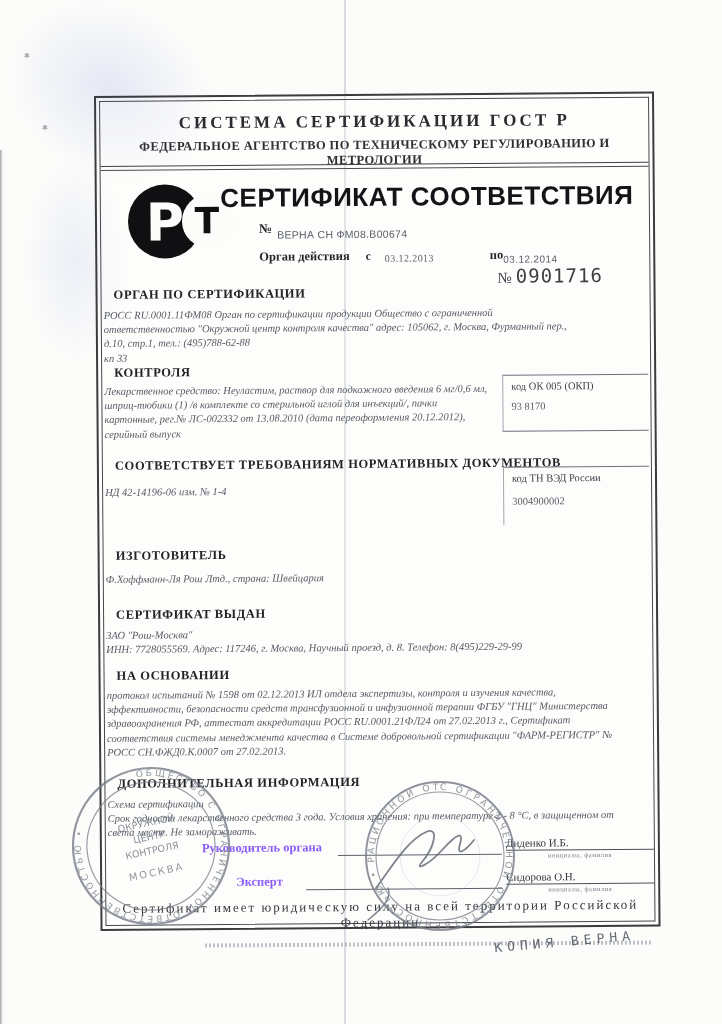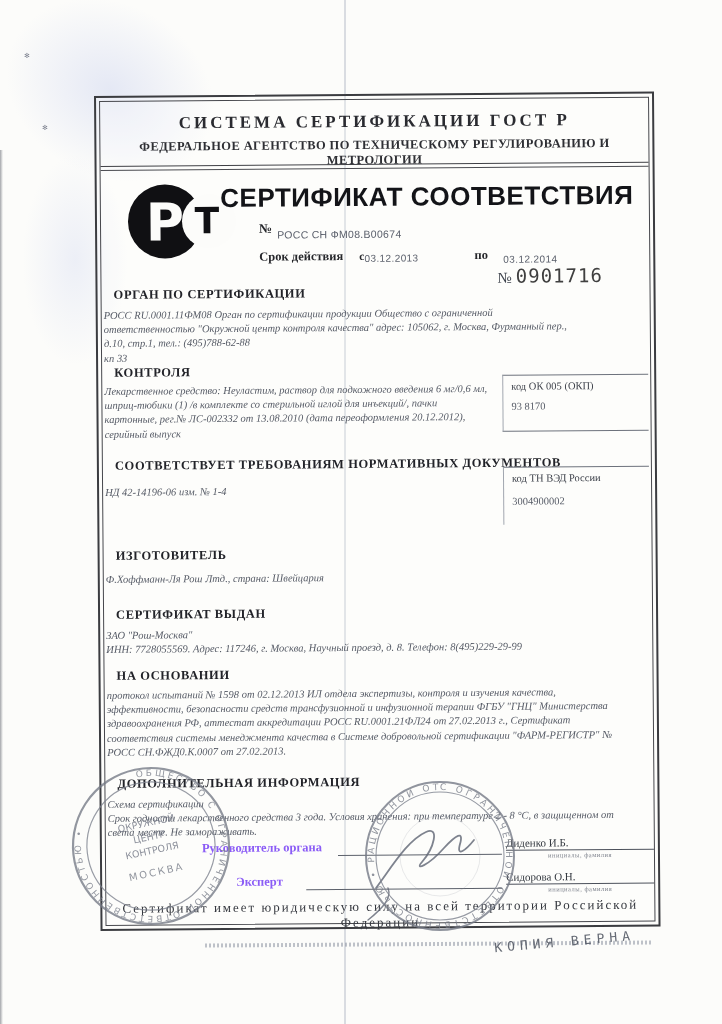--- a/index.html
+++ b/index.html
@@ -27,22 +27,22 @@
   
   .logo{position:absolute;left:20px;top:76px;}
   .title{position:absolute;left:118px;top:82px;width:416px;text-align:center;
          font-family:"Liberation Sans",sans-serif;font-weight:bold;font-size:26px;letter-spacing:.5px;color:#131418;}
   .no-sign{font-weight:bold;font-size:13px;}
   .cert-no{position:absolute;left:158px;top:118px;}
   .cert-no .val{font-family:"Liberation Sans",sans-serif;font-size:10.5px;color:#595e6a;
                 position:relative;top:6px;margin-left:5px;letter-spacing:.3px;}
   .validity{position:absolute;left:158px;top:149px;font-weight:bold;font-size:12.5px;}
   .validity .prep{font-weight:bold;font-size:11.5px;margin-left:16px;}
-  .validity .date{font-family:Liberation Sans, sans-serif;font-weight:normal;font-size:10px;color:#5a5f6b;
-                  position:relative;top:2px;letter-spacing:.4px;}
+  .validity .date{font-family:Liberation Serif, serif;font-weight:normal;font-size:10px;color:#5a5f6b;
+                  position:relative;top:2px;margin-left:14px;letter-spacing:.4px;}
   .validity .prep2{font-weight:bold;font-size:12.5px;margin-left:56px;margin-top:40px;}
   .date-to{position:absolute;left:402px;top:155px;font-family:"Liberation Sans",sans-serif;
            font-size:10px;color:#5a5f6b;letter-spacing:.4px;}
   .form-no{position:absolute;left:396px;top:166px;color:#43485２;}
   .form-no .sign{font-size:15px;color:#3e434d;}
   .form-no .digits{font-family:"DejaVu Sans Mono",monospace;font-size:19px;color:#404040;letter-spacing:1px;}
   
   .sec-h{position:absolute;font-weight:bold;font-size:12.5px;letter-spacing:.6px;color:#222329;}
   .typed{position:absolute;font-style:italic;font-size:10.5px;line-height:1.35;color:#565b66;white-space:pre-line;}
   .codebox{position:absolute;left:400px;width:146px;border-top:1px solid #6d727c;border-left:1px solid #a2a7b0;
@@ -89,25 +89,25 @@
       <svg class="logo" width="118" height="88" viewBox="0 0 118 88">
         <circle cx="44" cy="44" r="37" fill="#101013"></circle>
         <circle cx="88" cy="44" r="27" fill="#fcfcfa"></circle>
         <text x="44" y="63" text-anchor="middle" font-family="DejaVu Sans, sans-serif" font-weight="bold" font-size="52" fill="#fcfcfa">Р</text>
         <text x="86" y="56" text-anchor="middle" font-family="DejaVu Sans, sans-serif" font-weight="bold" font-size="36" fill="#101013">Т</text>
       </svg>
 
       <div class="title">СЕРТИФИКАТ СООТВЕТСТВИЯ</div>
 
       <div class="cert-no">
-        <span class="no-sign">№</span><span class="val">РОСС CH ФМ08.В00674</span>
+        <span class="no-sign">№</span><span class="val">ВЕРНА CH ФМ08.В00674</span>
       </div>
 
       <div class="validity">
-        <span>Срок действия</span><span class="prep">с</span><span class="date">03.12.2013</span><span class="prep2">по</span>
+        <span>Орган действия</span><span class="prep">с</span><span class="date">03.12.2013</span><span class="prep2">по</span>
       </div>
       <div class="date-to">03.12.2014</div>
       <div class="form-no">
         <span class="sign">№</span>
         <span class="digits">0901716</span>
       </div>
 
       <div class="sec-h" style="left:12px;top:186px;">ОРГАН ПО СЕРТИФИКАЦИИ</div>
       <div class="typed" style="left:2px;top:207px;width:478px;">РОСС RU.0001.11ФМ08 Орган по сертификации продукции Общество с ограниченной ответственностью "Окружной центр контроля качества"  адрес: 105062, г. Москва, Фурманный пер., д.10, стр.1, тел.: (495)788-62-88
 кп 33</div>

